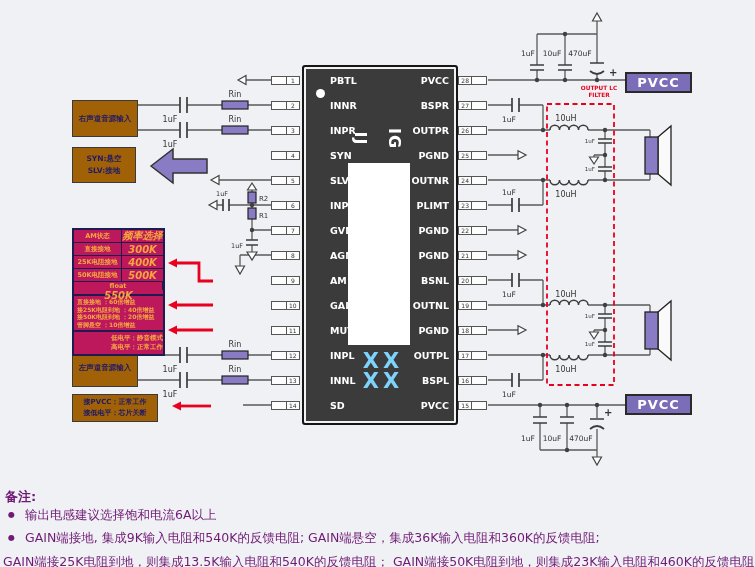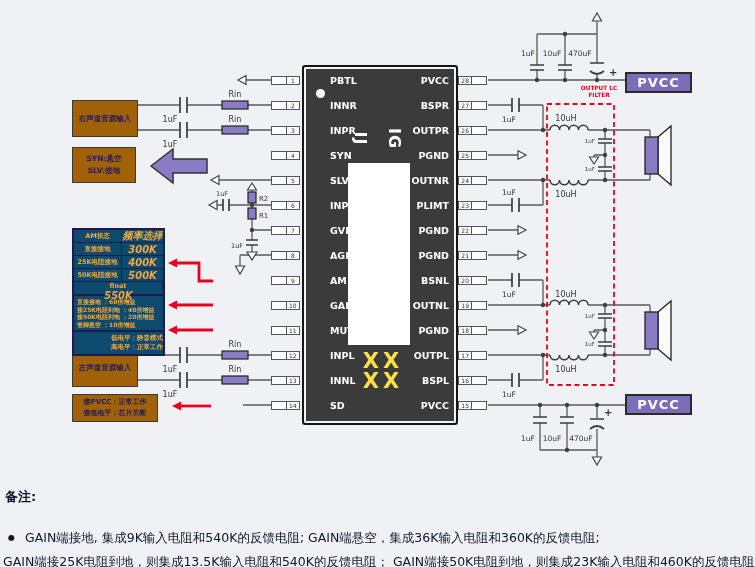--- a/index.html
+++ b/index.html
@@ -9,45 +9,45 @@
   
   .ic{position:absolute;left:302px;top:65px;width:156px;height:360px;background:#3b3b3b;
       border:2px solid #161616;border-radius:3px;box-shadow:inset 0 0 0 2px #f2f2f2;box-sizing:border-box;}
   .pad{position:absolute;left:44px;top:96px;width:62px;height:182px;background:#fff;}
   .dot1{position:absolute;left:12px;top:22px;width:9px;height:9px;border-radius:50%;background:#fff;}
   .pincol{position:absolute;top:1px;display:flex;flex-direction:column;color:#fff;font-size:9.5px;font-weight:bold;}
   .pincol>div{height:25px;line-height:25px;}
   .pincol.l{left:26px;}
   .pincol.r{right:7px;text-align:right;}
   .mark{position:absolute;color:#fff;font-weight:bold;font-size:16px;transform:rotate(90deg);letter-spacing:1px;}
-  .xmark{position:absolute;left:48px;top:284px;width:62px;color:#fde047;font-weight:bold;font-size:21px;line-height:20px;letter-spacing:4px;text-align:center;}
+  .xmark{position:absolute;left:48px;top:284px;width:62px;color:#7dd3fc;font-weight:bold;font-size:21px;line-height:20px;letter-spacing:4px;text-align:center;}
   
   .pbx{position:absolute;width:29px;height:9px;border:1px solid #555;background:#fdfdfe;box-sizing:border-box;display:flex;font-size:6px;color:#333;}
   .pbx .a{flex:1.1;border-right:1px solid #555;}
   .pbx .b{flex:1;text-align:center;line-height:7px;}
   .pbx .b2{flex:1;text-align:center;line-height:7px;border-right:1px solid #555;}
   .pbx .a2{flex:1.1;}
   
   .pbox{position:absolute;background:#a16207;border:1.5px solid #3a3a3a;color:#221a66;font-weight:bold;
         display:flex;flex-direction:column;align-items:center;justify-content:center;text-align:center;box-sizing:border-box;}
   .pvccbox{position:absolute;width:67px;height:21px;background:#7b6db8;border:2px solid #2a2a2a;color:#fff;
         font-weight:bold;font-size:13px;display:flex;align-items:center;justify-content:center;letter-spacing:1px;box-sizing:border-box;}
   
-  .amtable{position:absolute;left:72px;top:228px;width:93px;background:#0c4a6e;border:2px solid #1d1b4f;
+  .amtable{position:absolute;left:72px;top:228px;width:93px;background:#be185d;border:2px solid #1d1b4f;
         color:#f2a83e;font-weight:bold;box-sizing:border-box;}
   .trow{display:flex;border-bottom:1px solid #1d1b4f;height:12px;}
   .trow:last-child{border-bottom:none;flex-direction:column;}
   .tc1{flex:1.15;border-right:1px solid #1d1b4f;display:flex;align-items:center;justify-content:center;font-size:6.5px;}
   .tc2{flex:1;display:flex;align-items:center;justify-content:center;font-size:10px;font-style:italic;}
   .sec-gain{border-top:2px solid #1d1b4f;padding:2px 0 2px 0;}
   .gline{font-size:6px;height:7.5px;line-height:7.5px;padding-left:3px;white-space:nowrap;}
   .sec-mute{border-top:2px solid #1d1b4f;padding:2px 0;text-align:right;}
   .mline{font-size:6.5px;height:9px;line-height:9px;}
   
-  .note{position:absolute;color:#0f172a;font-size:12.5px;white-space:nowrap;}
+  .note{position:absolute;color:#701a75;font-size:12.5px;white-space:nowrap;}
   .ntitle{font-weight:bold;font-size:13px;}
   .blt{font-size:8px;vertical-align:2px;margin-right:10px;}
 </style>
 </head>
 <body>
 
 <div id="canvas">
 
   <svg width="755" height="567" viewBox="0 0 755 567">
 
@@ -423,18 +423,21 @@
       <div class="gline">接50K电阻到地 ：20倍增益</div>
       <div class="gline">管脚悬空 ：10倍增益</div>
     </div>
     <div class="sec-mute">
       <div class="mline">低电平：静音模式</div>
       <div class="mline">高电平：正常工作</div>
     </div>
   </div>
 
   <div class="note ntitle" style="left:5px;top:488px;">备注:</div>
+  <div class="note" style="left:8px;top:507px;">
+    <span class="blt">●</span><span>输出电感建议选择饱和电流6A以上</span>
+  </div>
   <div class="note" style="left:8px;top:530px;">
     <span class="blt">●</span><span>GAIN端接地, 集成9K输入电阻和540K的反馈电阻; GAIN端悬空，集成36K输入电阻和360K的反馈电阻;</span>
   </div>
   <div class="note" style="left:3px;top:548px;margin-top:6px;">GAIN端接25K电阻到地，则集成13.5K输入电阻和540K的反馈电阻； GAIN端接50K电阻到地，则集成23K输入电阻和460K的反馈电阻</div>
 
 </div>
 
 </body></html>

